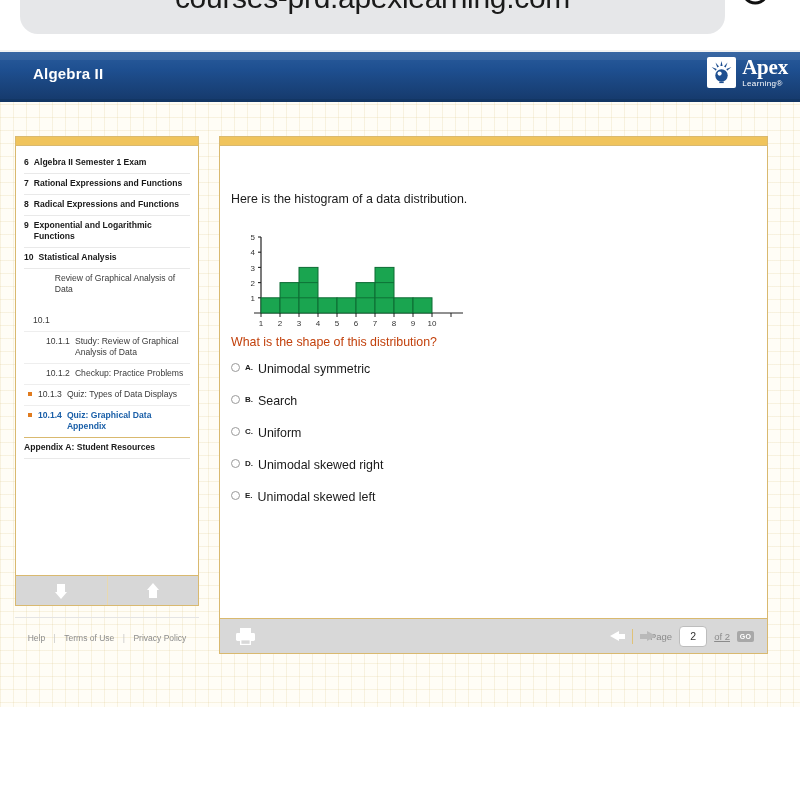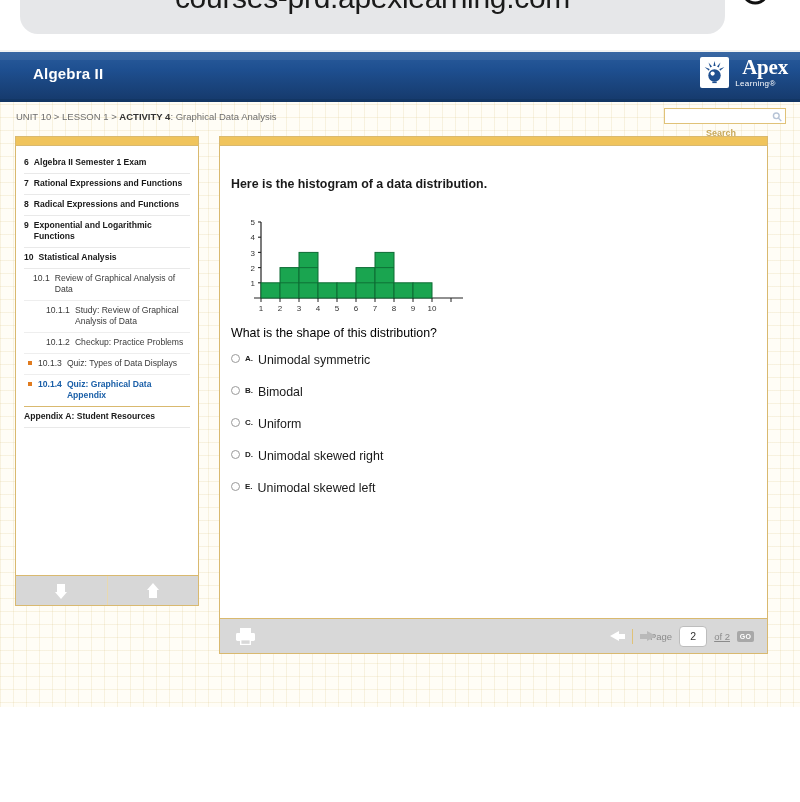--- a/index.html
+++ b/index.html
@@ -64,21 +64,21 @@
     display: flex; align-items: center; gap: 6px;
   }
   .apex-mark {
     width: 29px; height: 31px; background: #ffffff;
     border-radius: 2px; position: relative;
     display: flex; align-items: center; justify-content: center;
   }
   .apex-wordmark { display: flex; flex-direction: column; line-height: 1; }
   .apex-name {
     font-size: 21px; font-weight: bold; color: #ffffff;
-    font-family: "Liberation Serif", serif; letter-spacing: -0.2px; margin-left: 7px;
+    font-family: "Liberation Serif", serif; letter-spacing: -0.2px;
   }
   .apex-sub {
     font-size: 8px; color: #ffffff; letter-spacing: .4px; margin-top: 2px;
   }
 
   
   .crumb-row {
     position: absolute; left: 0; top: 53px; width: 800px; height: 28px;
   }
   .crumb {
@@ -124,21 +124,21 @@
     border-bottom: 1px solid #e9e9e9;
     padding: 4px 0 5px 0;
     font-size: 8.6px; line-height: 1.28;
   }
   .nav-item.top { font-weight: bold; color: #1a1a1a; }
   .nav-item .num { flex: 0 0 auto; font-weight: bold; }
   .nav-item.lvl2 {
     font-weight: normal; color: #3a3a3a; padding-left: 9px;
     border-bottom: 1px solid #eee;
   }
-  .nav-item.lvl2 .num { font-weight: normal; }
+  .nav-item.lvl2 .num { font-weight: normal; margin-top: 42px; }
   .nav-item.lvl3 {
     font-weight: normal; color: #3a3a3a; padding-left: 22px;
     border-bottom: 1px solid #eee;
   }
   .nav-item.lvl3 .num { font-weight: normal; }
   .nav-item.marked { padding-left: 14px; position: relative; }
   .bullet {
     position: absolute; left: 4px; top: 7px;
     width: 4px; height: 4px; background: #e07b1f;
   }
@@ -206,29 +206,29 @@
   .col-divider {
     position: absolute; left: 370px; top: 9px;
     width: 1px; height: 472px; background: #dcdcdc;
   }
   .q-area { padding: 14px 16px 0 11px; width: 370px; }
   .q-stem {
     font-size: 12.4px; color: #1a1a1a; line-height: 1.52;
   }
   .q-stem b { font-weight: bold; }
   .q-sub {
-    font-size: 12.4px; color: #1a1a1a; margin-top: 15px; line-height: 1.5; font-weight: bold;
+    font-size: 12.4px; color: #1a1a1a; margin-top: 30px; line-height: 1.5;
   }
 
   
   .hist { position: relative; width: 232px; height: 112px; margin: 14px 0 0 2px; }
   .hist svg { display: block; }
 
   .q-prompt {
-    font-size: 12.4px; color: #000000; margin-top: 6px;
+    font-size: 12.4px; color: #c2410c; 
   }
   .choices { margin-top: 13px; }
   .choice {
     display: flex; align-items: baseline; gap: 5px;
     margin-bottom: 18px;
   }
   .radio {
     flex: 0 0 auto; width: 9px; height: 9px;
     border: 1px solid #9a9a9a; border-radius: 50%;
     background: #fff; position: relative; top: -1px;
@@ -333,39 +333,20 @@
           <rect x="10.3" y="22.6" width="4.4" height="1.5" fill="#1e4f90"></rect>
         </svg>
       </div>
       <div class="apex-wordmark">
         <span class="apex-name">Apex</span>
         <span class="apex-sub">Learning®</span>
       </div>
     </div>
   </div>
 
-  <div class="crumb-row">
-    <div class="crumb">
-      <span>UNIT 10</span>
-      <span>&gt;</span>
-      <span>LESSON 1</span>
-      <span>&gt;</span>
-      <b>ACTIVITY 4</b><span>: Graphical Data Analysis</span>
-    </div>
-    <div class="search-wrap">
-      <div class="search-box">
-        <input class="search-input" type="text" placeholder="" style="">
-        <svg class="search-ico" viewBox="0 0 14 14">
-          <circle cx="6" cy="6" r="4" fill="none" stroke="#b7c4d6" stroke-width="2"></circle>
-          <line x1="9" y1="9" x2="13" y2="13.5" stroke="#b7c4d6" stroke-width="2"></line>
-        </svg>
-      </div>
-      <div class="search-label">Search</div>
-    </div>
-  </div>
 
   <div class="nav-panel">
     <div class="panel-cap"></div>
     <div class="nav-list" id="nav-list">
         <div class="nav-item top">
           <span class="num">6</span>
           <span>Algebra II Semester 1 Exam</span>
         </div>
         <div class="nav-item top">
           <span class="num">7</span>
@@ -412,20 +393,27 @@
     <div class="nav-scrollbar">
       <div class="nav-scroll-btn">
         <span class="arrow-dn"></span>
       </div>
       <div class="nav-scroll-btn">
         <span class="arrow-up"></span>
       </div>
     </div>
   </div>
 
+  <div class="footer">
+    <a href="#">Help</a>
+    <span class="sep">|</span>
+    <a href="#">Terms of Use</a>
+    <span class="sep">|</span>
+    <a href="#">Privacy Policy</a>
+  </div>
 
   <div class="content-panel">
     <div class="panel-cap"></div>
     <div class="col-divider"></div>
 
     <div class="content-body">
       <div class="q-area">
 
 
         <div class="q-sub">Here is the histogram of a data distribution.</div>
@@ -487,21 +475,21 @@
 
         <div class="choices" id="choices">
             <div class="choice">
               <span class="radio"></span>
               <span class="choice-letter">A.</span>
               <span class="choice-text">Unimodal symmetric</span>
             </div>
             <div class="choice">
               <span class="radio"></span>
               <span class="choice-letter">B.</span>
-              <span class="choice-text">Bimodal</span>
+              <span class="choice-text">Search</span>
             </div>
             <div class="choice">
               <span class="radio"></span>
               <span class="choice-letter">C.</span>
               <span class="choice-text">Uniform</span>
             </div>
             <div class="choice">
               <span class="radio"></span>
               <span class="choice-letter">D.</span>
               <span class="choice-text">Unimodal skewed right</span>

